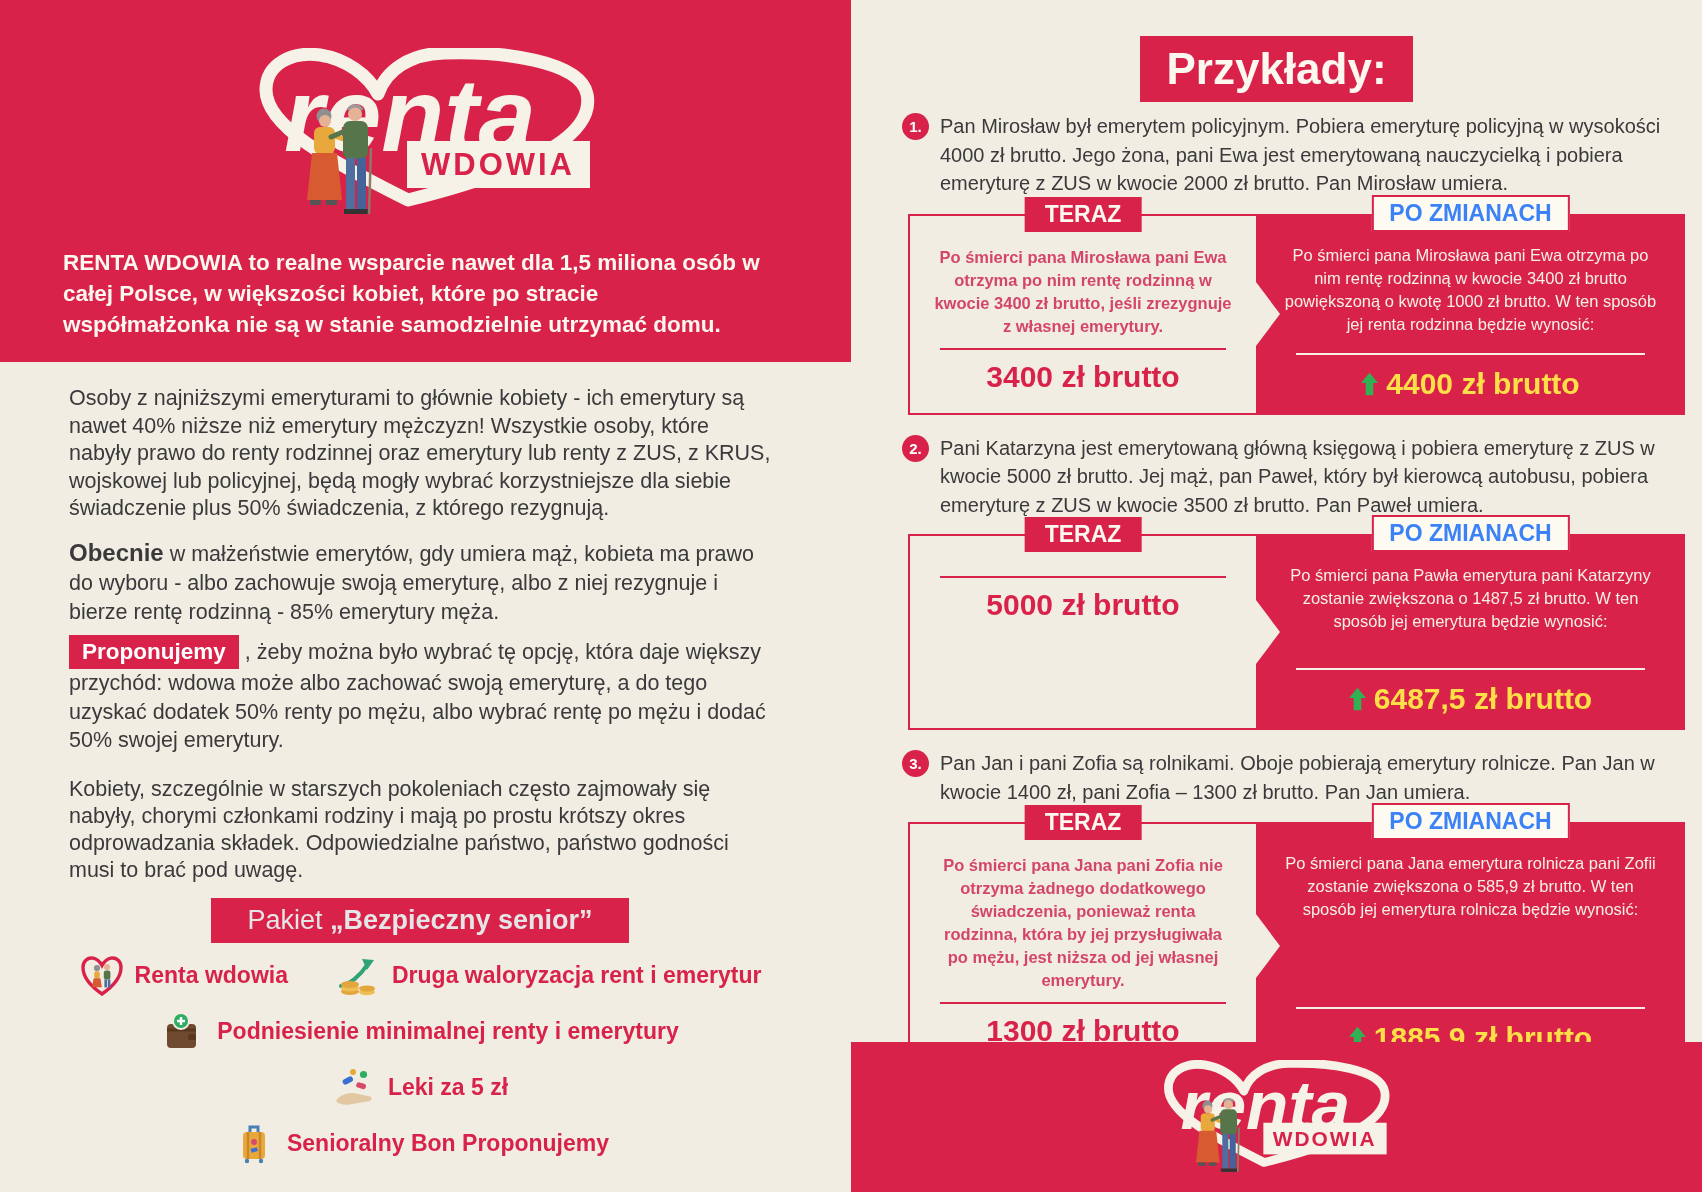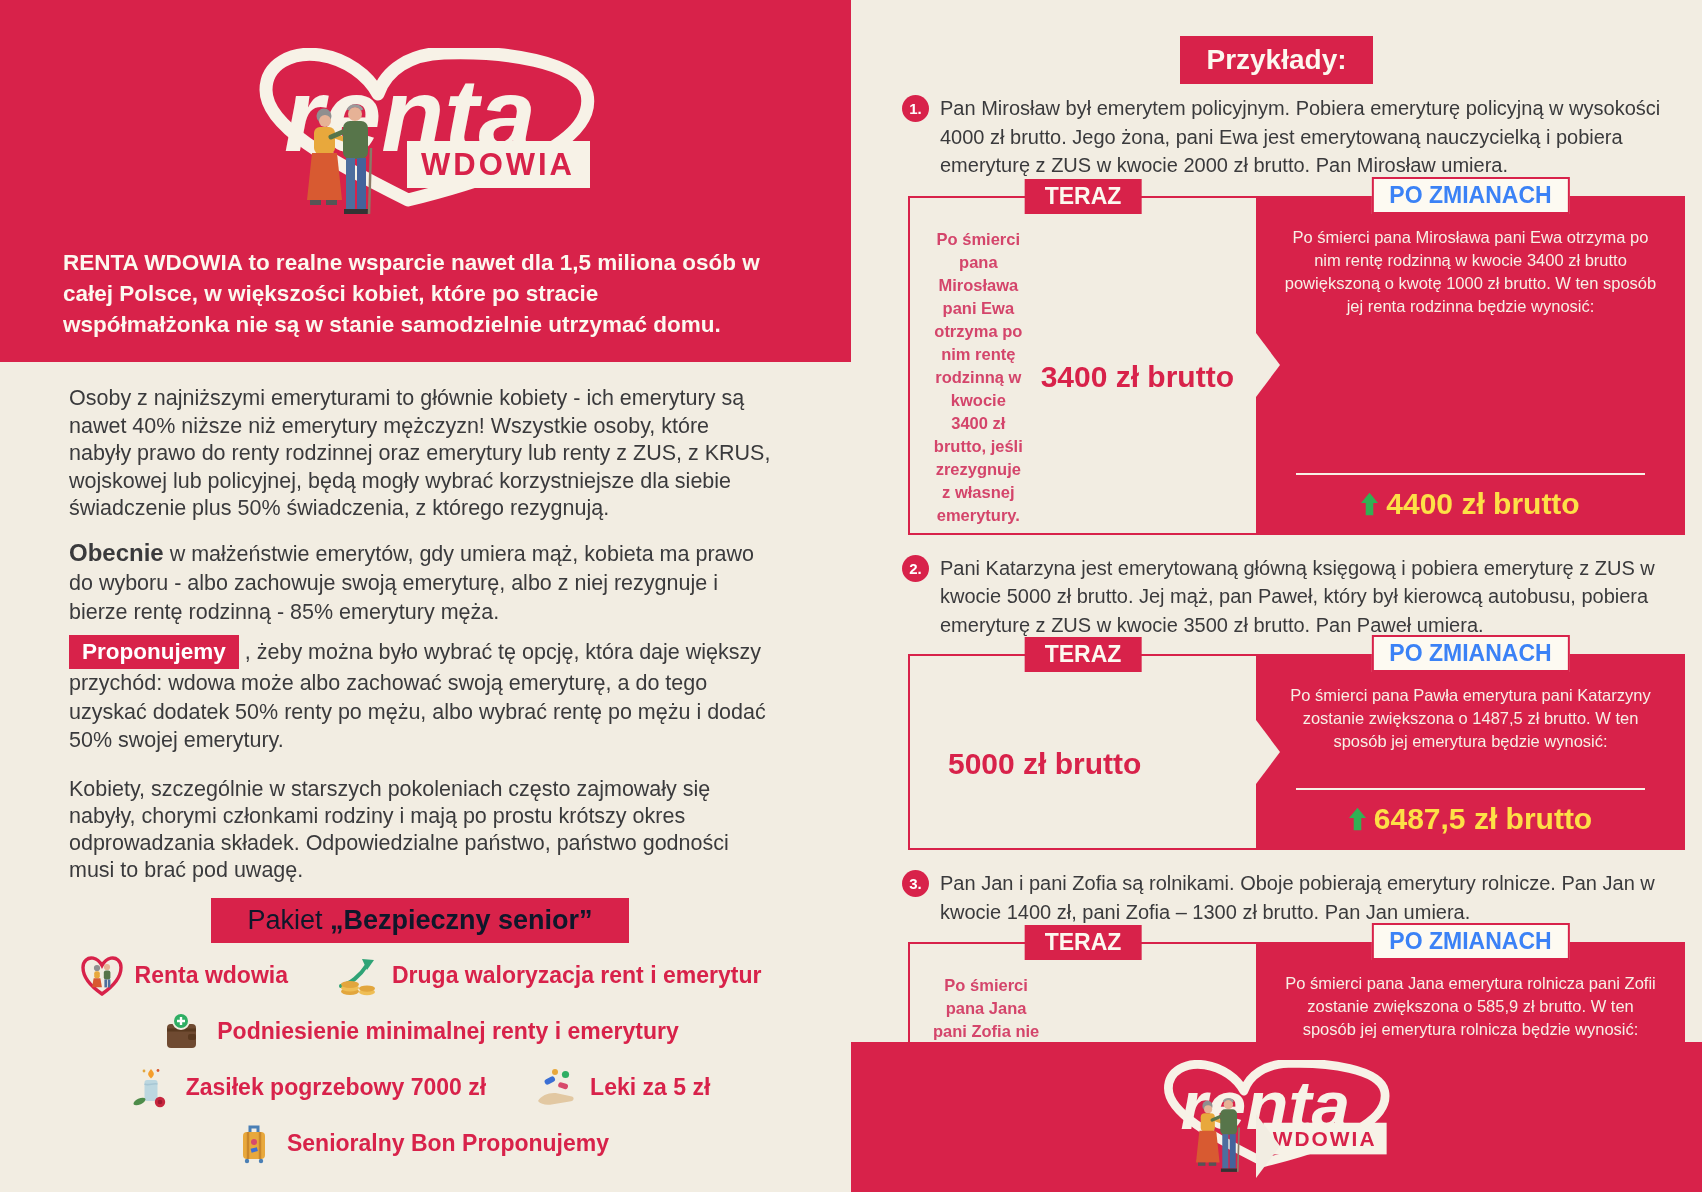--- a/index.html
+++ b/index.html
@@ -15,41 +15,41 @@
   .left-body{padding:23px 80px 0 69px;}
   .left-body p{margin:0;font-size:21.5px;line-height:27.5px;color:#3A3A3C;}
   .p1{line-height:27.5px;}
   .p2{margin-top:15px !important;line-height:29px !important;}
   .p2 .lead{font-weight:800;font-size:24px;}
   .p3{margin-top:8px !important;line-height:28.5px !important;}
   .highlight{display:inline-block;background:#D8224A;color:#FFFFFF;font-weight:700;
              font-size:22.5px;padding:3px 13px;margin-right:6px;}
   .p4{margin-top:21px !important;line-height:27px !important;}
 
-  .package-title{width:fit-content;margin:14px auto 0;background:#D8224A;color:#0f172a;
+  .package-title{width:fit-content;margin:14px auto 0;background:#D8224A;color:#e5e5e5;
                  padding:7px 36px;font-size:27px;}
   .package-title .bold{font-weight:800;}
   .items{margin-top:10px;}
   .item-row{display:flex;justify-content:center;align-items:center;gap:48px;margin-top:10px;height:46px;}
   .item{display:flex;align-items:center;gap:10px;}
   .item .label{color:#D8224A;font-weight:800;font-size:23px;white-space:nowrap;}
   .item svg{flex:0 0 auto;}
 
   
   .right-title{width:fit-content;margin:36px auto 0;background:#D8224A;color:#FCF8EF;
-               font-weight:800;font-size:28px;padding:8px 26px;}
+               font-weight:800;font-size:44px;padding:8px 26px;}
   .example{margin:0 17px 0 57px;}
   .intro{position:relative;padding:0 10px 0 32px;margin-top:10px;}
   .intro .badge{position:absolute;left:-6px;top:1px;width:27px;height:27px;border-radius:50%;
                 background:#D8224A;color:#fff;font-weight:800;font-size:15px;
                 display:flex;align-items:center;justify-content:center;}
   .intro p{margin:0;font-size:20px;line-height:28.5px;color:#3A3A3C;}
   .compare{display:flex;align-items:stretch;margin-top:16px;position:relative;}
   .box-now{flex:0 0 302px;border:2px solid #D8224A;border-right:none;position:relative;
-           padding:30px 22px 6px;display:flex;flex-direction:row;}
+           padding:30px 22px 19px;display:flex;flex-direction:column;}
   .box-after{flex:1;background:#D8224A;position:relative;
              padding:30px 28px 14px;display:flex;flex-direction:column;}
   .tag-now{position:absolute;top:-19px;left:50%;transform:translateX(-50%);
            background:#D8224A;color:#FCF8EF;font-weight:800;font-size:23px;
            padding:4px 20px;white-space:nowrap;}
   .tag-after{position:absolute;top:-19px;left:50%;transform:translateX(-50%);
              background:#FDFAF2;color:#3b82f6;border:2px solid #D8224A;font-weight:800;
              font-size:23px;padding:3px 16px;white-space:nowrap;z-index:2;}
   .notch{position:absolute;left:0;top:50%;transform:translateY(-50%);width:0;height:0;
          border-top:32px solid transparent;border-bottom:32px solid transparent;
@@ -162,33 +162,20 @@
               <circle cx="20" cy="12" r="8" fill="#2FAE63" stroke="#F2EDE2" stroke-width="2"></circle>
               <path d="M20 8 v8 M16 12 h8" stroke="#ffffff" stroke-width="2.4"></path>
             </svg>
             <span class="label">Podniesienie minimalnej renty i emerytury</span>
           </div>
         </div>
 
         <div class="item-row">
           <div class="item">
             <svg width="46" height="46" viewBox="0 0 46 46">
-              <path d="M21 4 C24 7.5 25.5 9.5 21 13.5 C16.5 9.5 18 7.5 21 4 Z" fill="#F59E2C"></path>
-              <circle cx="14" cy="6" r="1.4" fill="#E2A63D"></circle>
-              <circle cx="28" cy="5.5" r="1.4" fill="#D85A31"></circle>
-              <rect x="14.5" y="15" width="13" height="21" rx="2.5" fill="#BCD7E0"></rect>
-              <path d="M14.5 19 c4 2 8 -1 13 0" stroke="#A7C6D4" stroke-width="1.6" fill="none"></path>
-              <ellipse cx="9.5" cy="36.5" rx="6.5" ry="3" fill="#4E8C4A" transform="rotate(-25 9.5 36.5)"></ellipse>
-              <circle cx="30" cy="37" r="5.2" fill="#C7273F"></circle>
-              <circle cx="30" cy="37" r="2.3" fill="#A11830"></circle>
-            </svg>
-            <span class="label">Zasiłek pogrzebowy 7000 zł</span>
-          </div>
-          <div class="item">
-            <svg width="46" height="46" viewBox="0 0 46 46">
               <rect x="10" y="13" width="11" height="5.6" rx="2.8" fill="#3B6FD4" transform="rotate(-28 15 15)"></rect>
               <rect x="24" y="18" width="10" height="5.4" rx="2.7" fill="#D84A6B" transform="rotate(18 29 21)"></rect>
               <circle cx="31.5" cy="9.5" r="3.6" fill="#2FAE63"></circle>
               <circle cx="21" cy="7" r="3" fill="#E8A83C"></circle>
               <path d="M4 36 C8 30 16 27 24 28.5 L38 31.5 C40.5 32.2 40 36 37 36.3 L16 39.7 C11 40.2 6.5 39 4 36 Z" fill="#E2C8A2"></path>
             </svg>
             <span class="label">Leki za 5 zł</span>
           </div>
         </div>
 

